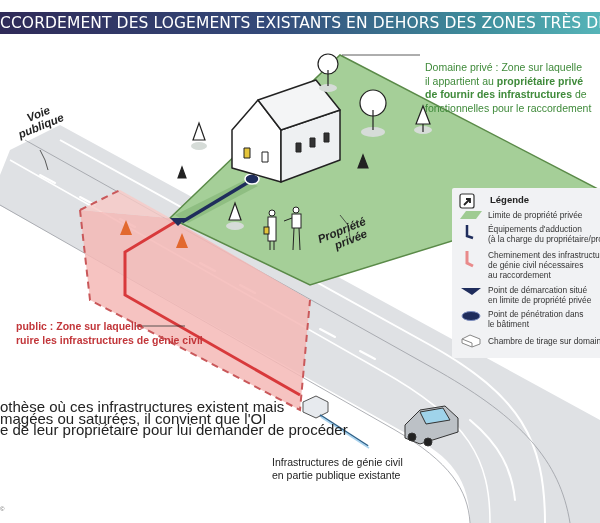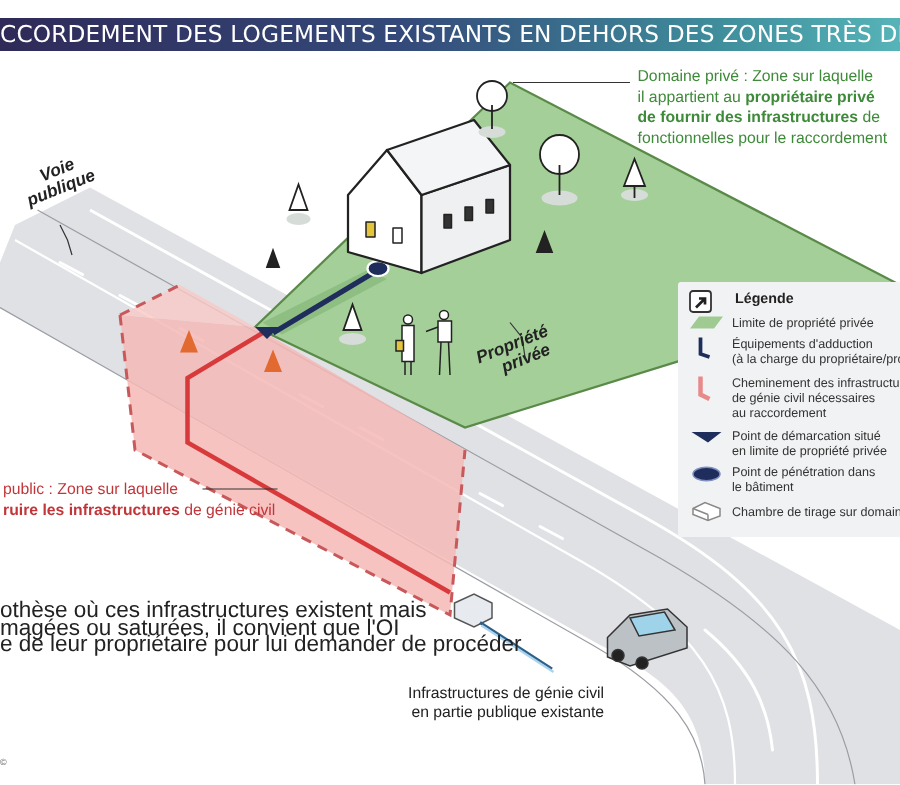--- a/index.html
+++ b/index.html
@@ -6,26 +6,26 @@
   body { width:600px; height:523px; position:relative; overflow:hidden; font-family:"Liberation Sans", sans-serif; }
   .title-bar {
     position:absolute; left:0; top:12px; width:600px; height:22px;
     background:linear-gradient(90deg,#2f2a58 0%,#344a7a 45%,#3f8e9c 80%,#56b4b8 100%);
     color:#ffffff; font-size:15.5px; line-height:22px; white-space:nowrap; overflow:hidden;
     letter-spacing:0.1px; font-family:"DejaVu Sans", sans-serif;
   }
   .title-bar span { padding-left:0; }
   svg.scene { position:absolute; left:0; top:0; }
   .txt { position:absolute; white-space:nowrap; font-family:"Liberation Sans", sans-serif; }
-  .private-note { left:425px; top:45px; font-size:10.5px; line-height:13.5px; color:#3f8a3a; }
+  .private-note { left:425px; top:61px; font-size:10.5px; line-height:13.5px; color:#3f8a3a; }
   .private-note b { color:#3f8a3a; }
-  .public-note { left:2px; top:320px; font-size:10.5px; line-height:13.5px; color:#c2363a; }
+  .public-note { left:16px; top:320px; font-size:10.5px; line-height:13.5px; color:#c2363a;font-weight:bold; }
   .public-note b { color:#c2363a; }
   .hyp-note { left:0px; top:401px; font-size:15px; line-height:11.5px; color:#222; }
-  .infra-label { left:272px; top:456px; font-size:10.5px; line-height:13px; color:#222; text-align:right; }
+  .infra-label { left:272px; top:456px; font-size:10.5px; line-height:13px; color:#222; text-align:left; }
   .legend {
     position:absolute; left:452px; top:188px; width:160px; height:170px;
     background:#f1f2f4; border-radius:2px;
   }
   .legend-title { position:absolute; left:38px; top:6px; font-size:9.5px; font-weight:bold; color:#222; }
   .legend-item { position:absolute; left:36px; font-size:8.4px; line-height:10px; color:#333; white-space:nowrap; }
   .legend-icon { position:absolute; left:8px; }
   .voie-label { left:12px; top:118px; font-size:11.5px; line-height:12px; font-weight:bold; font-style:italic; color:#222; transform:rotate(-22deg); transform-origin:left top; }
   .prop-label { left:316px; top:234px; font-size:11.5px; line-height:12px; font-weight:bold; font-style:italic; color:#222; transform:rotate(-22deg); transform-origin:left top; text-align:center; }
   .footer-mark { left:0px; top:506px; font-size:6px; color:#666; }

